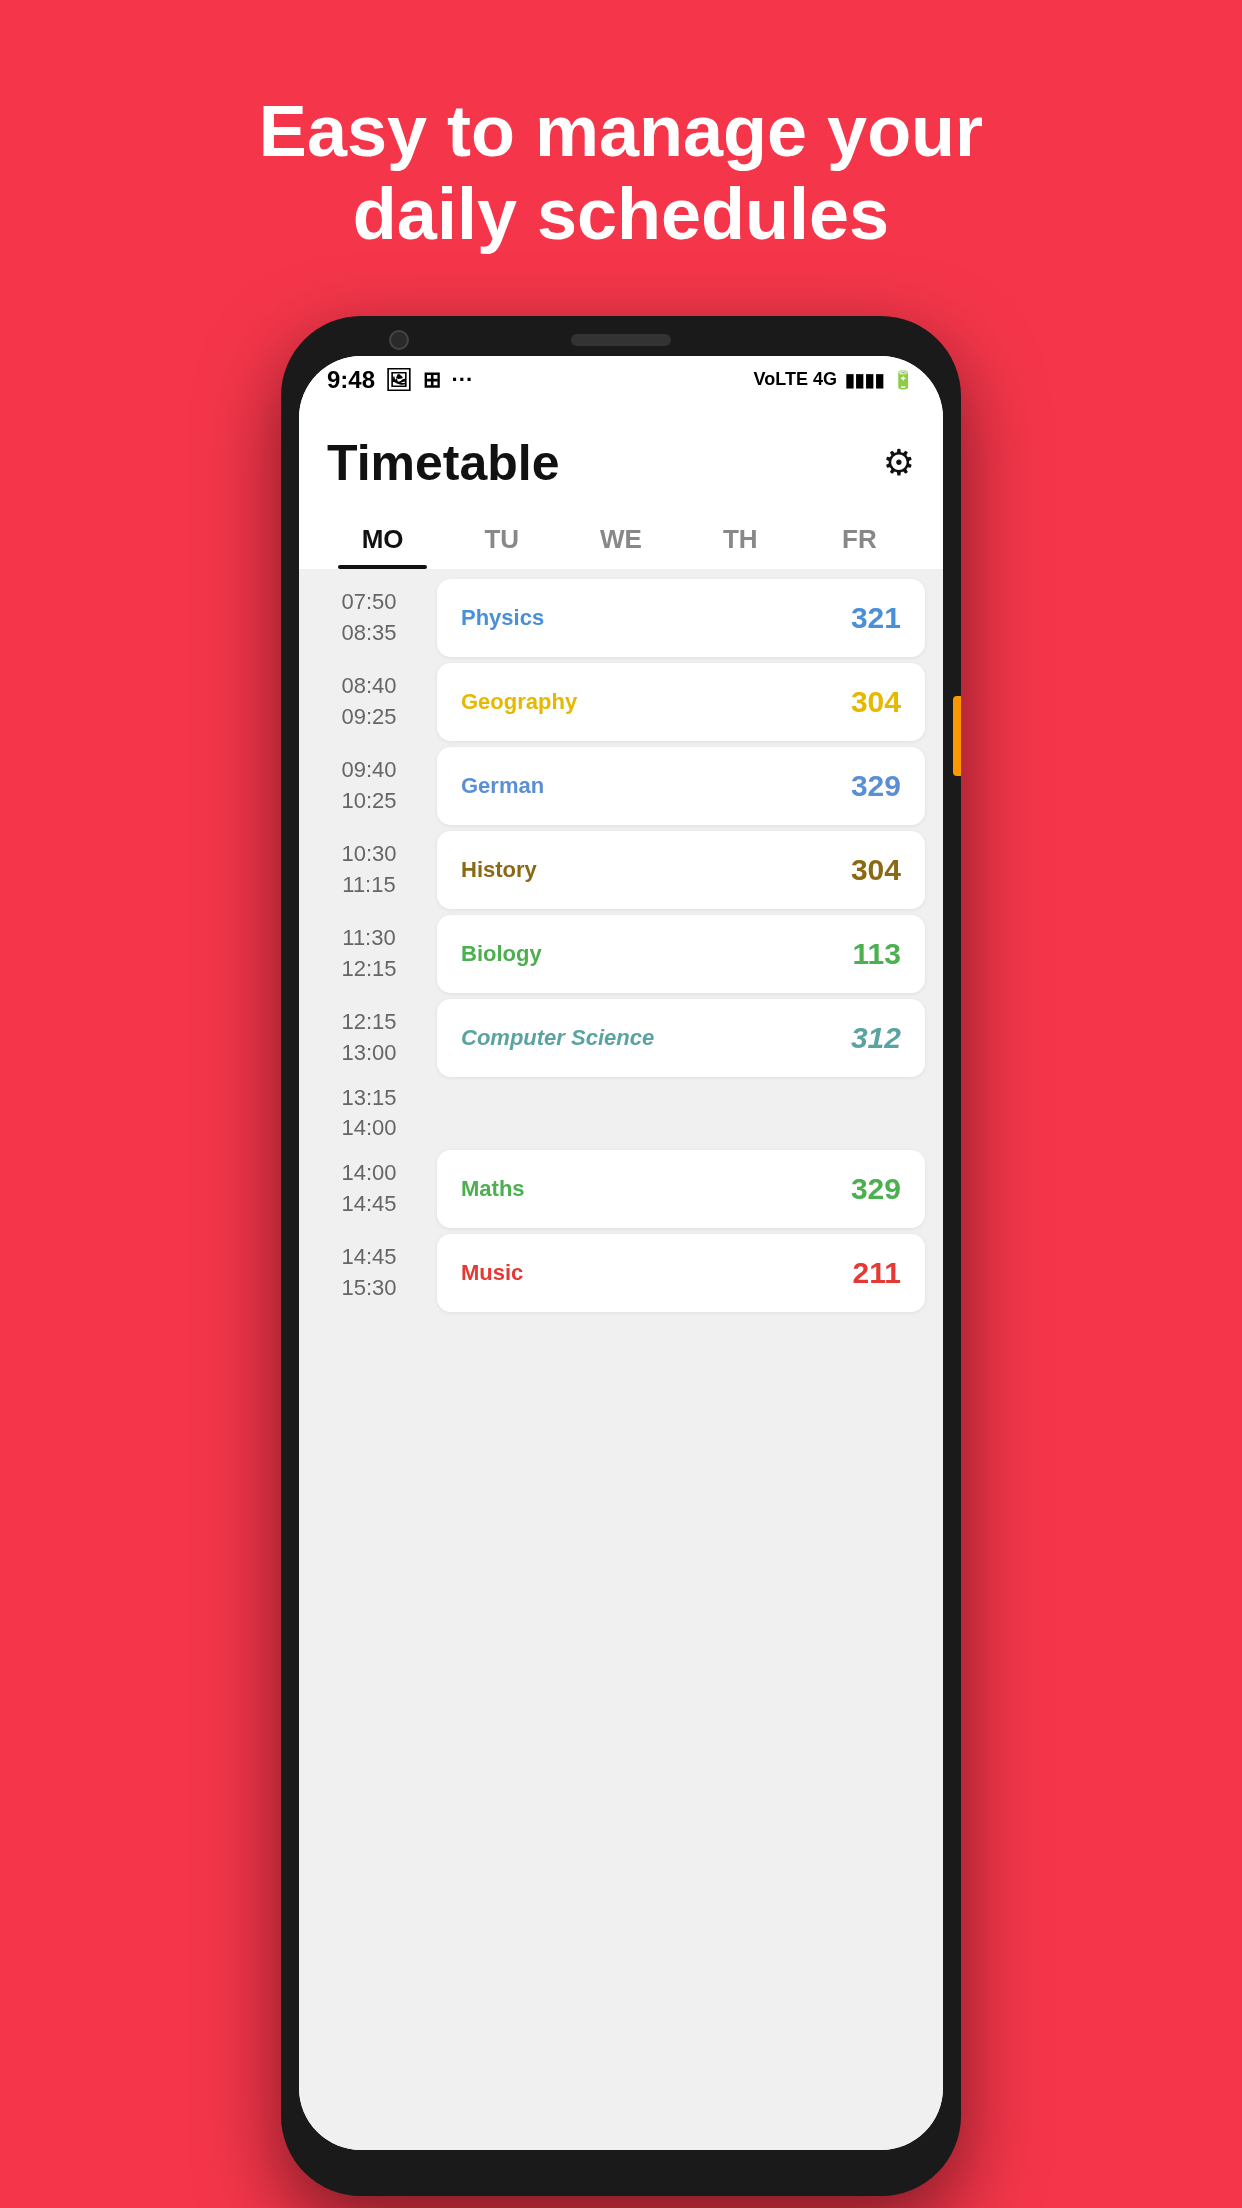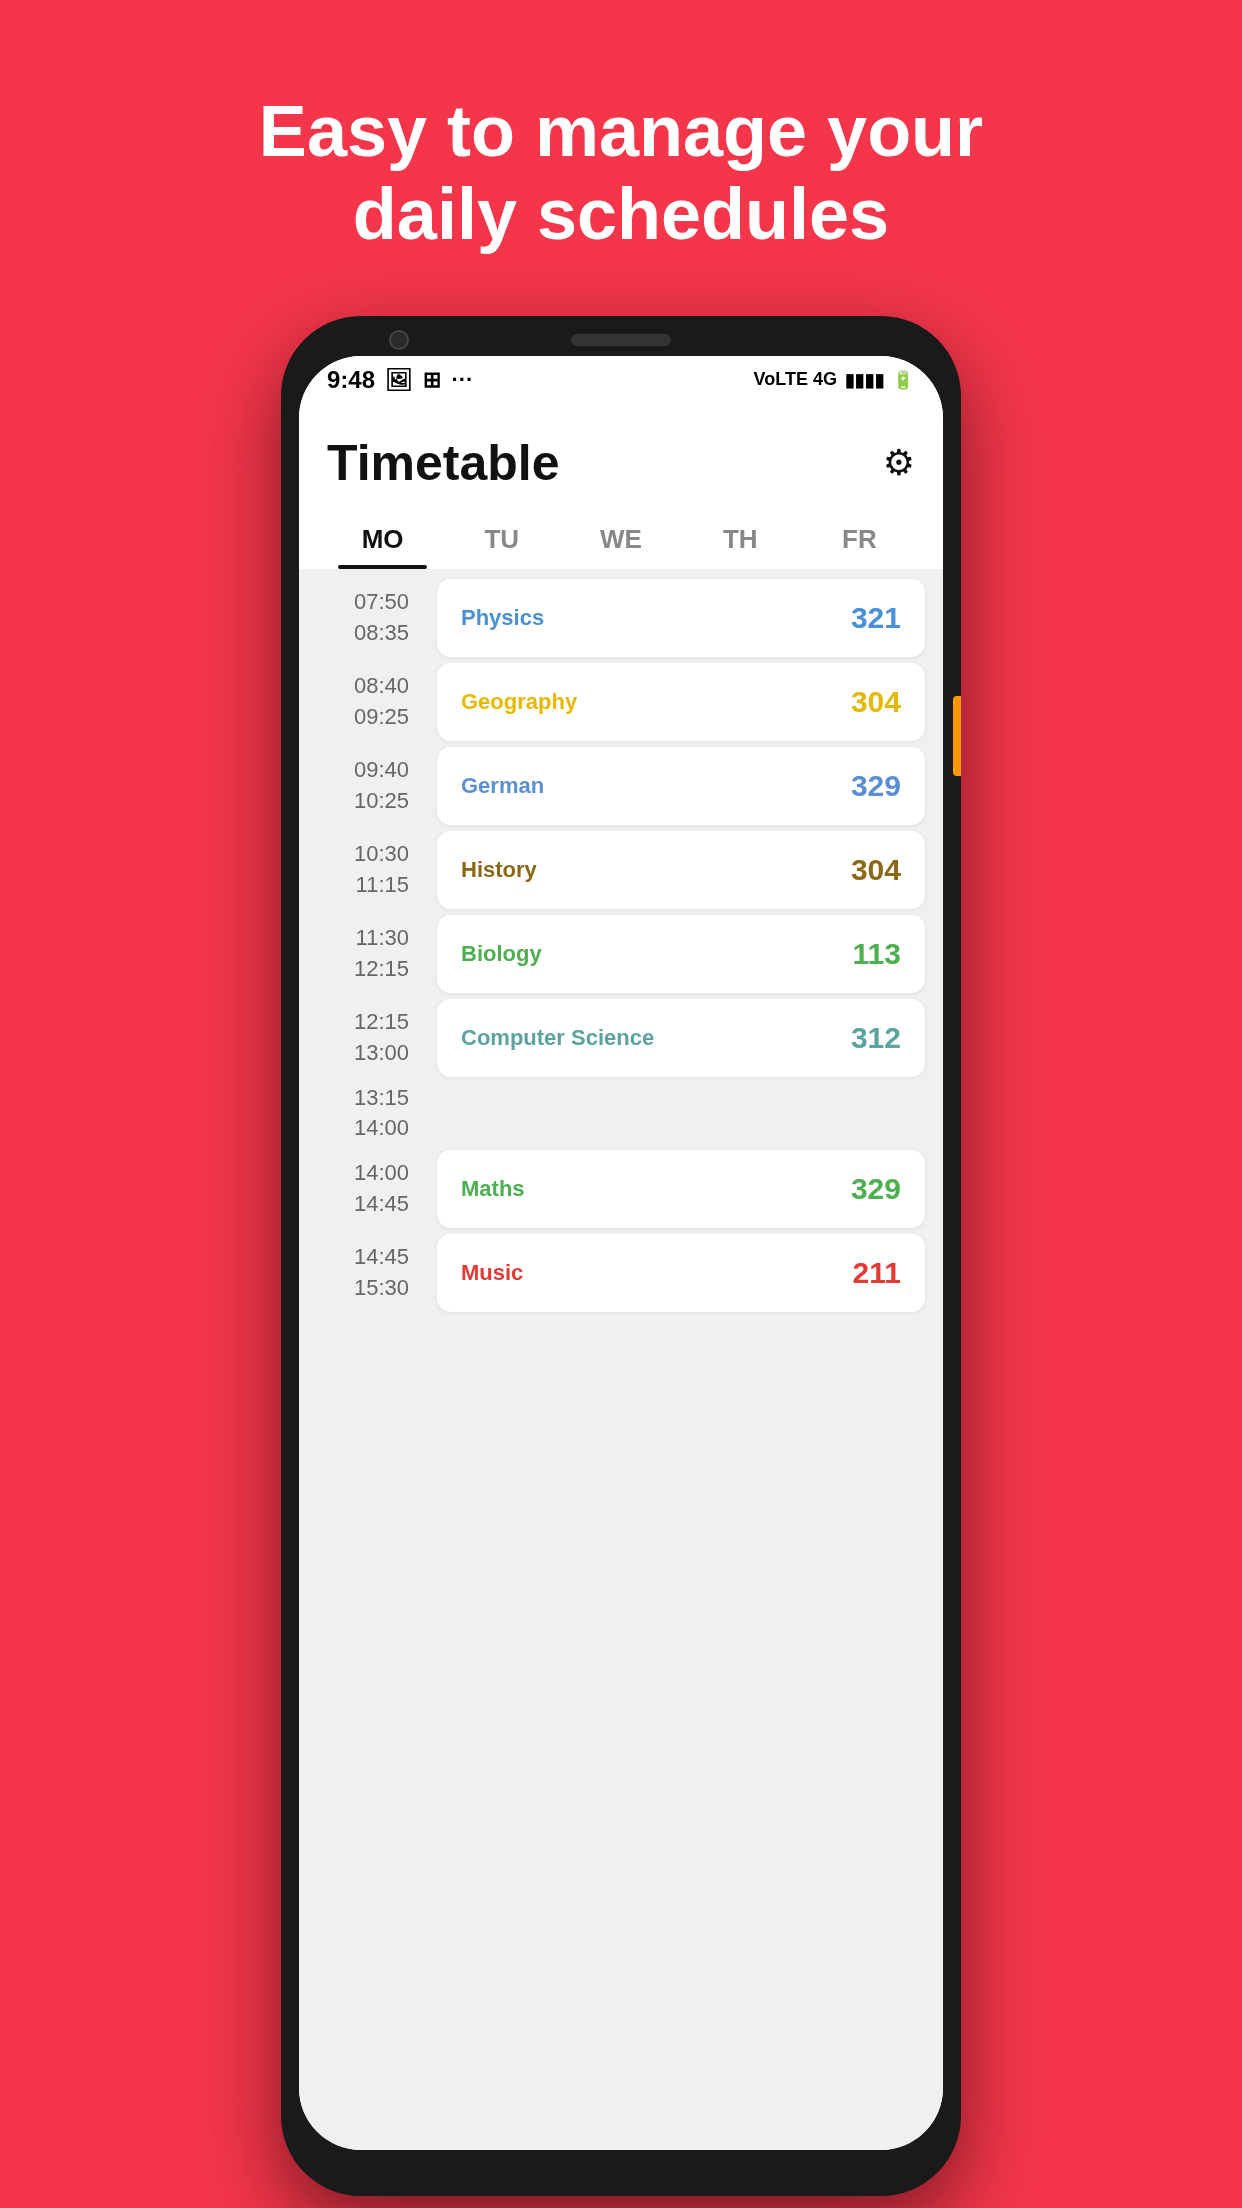--- a/index.html
+++ b/index.html
@@ -167,22 +167,22 @@
 
     .schedule-row {
       display: flex;
       align-items: center;
       padding: 0 18px;
       margin-bottom: 6px;
     }
 
     .time-block {
       width: 120px;
-      text-align: right;
-      padding-right: 28px;
+      text-align: center;
+      padding-right: 16px;
       flex-shrink: 0;
     }
 
     .time-start, .time-end {
       font-size: 22px;
       color: #666;
       display: block;
       line-height: 1.4;
     }
 
@@ -210,21 +210,21 @@
     .subject-room {
       font-size: 30px;
       font-weight: 600;
     }
 
     .color-blue { color: #4a90d9; }
     .color-yellow { color: #e6b800; }
     .color-blue2 { color: #5b8fd4; }
     .color-brown { color: #8b6914; }
     .color-green { color: #4caf50; }
-    .color-teal { color: #5ba3a0; }
+    .color-teal { color: #5ba3a0; font-style: italic; }
     .color-green2 { color: #4caf50; }
     .color-red { color: #e53935; }
 
     .side-indicator {
       position: absolute;
       right: 0;
       top: 380px;
       width: 8px;
       height: 80px;
       background: #ff9800;

